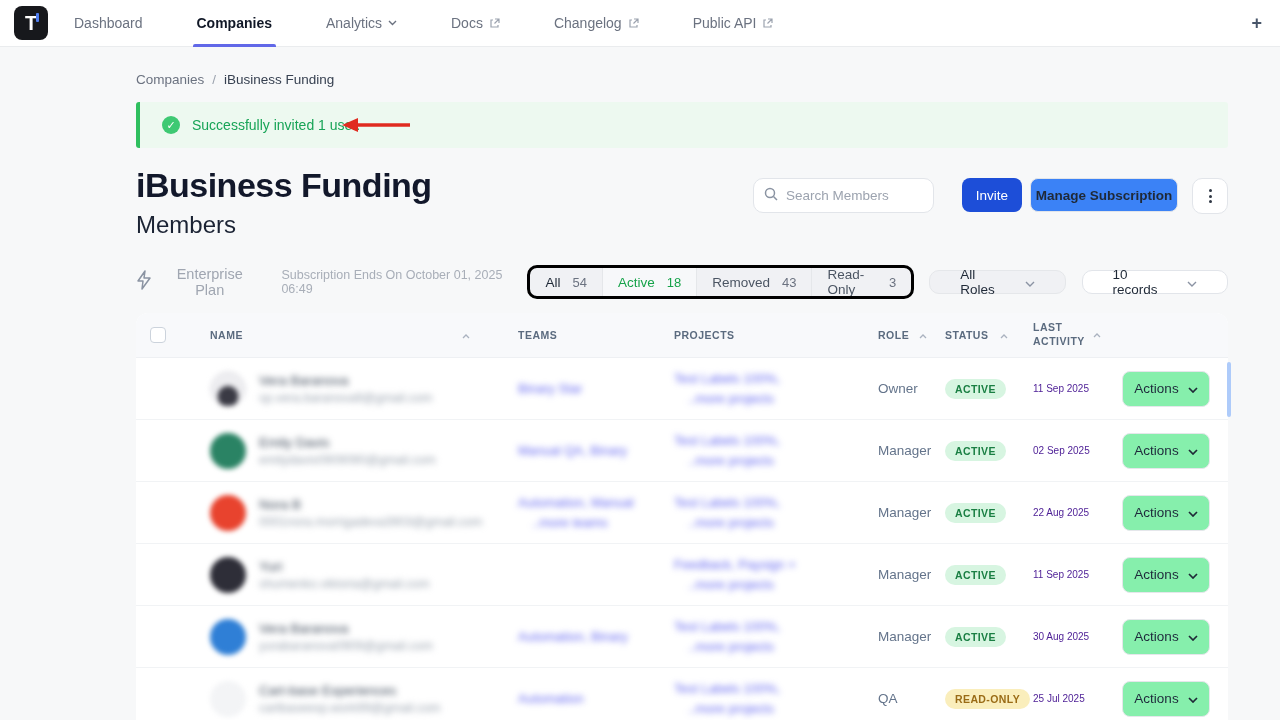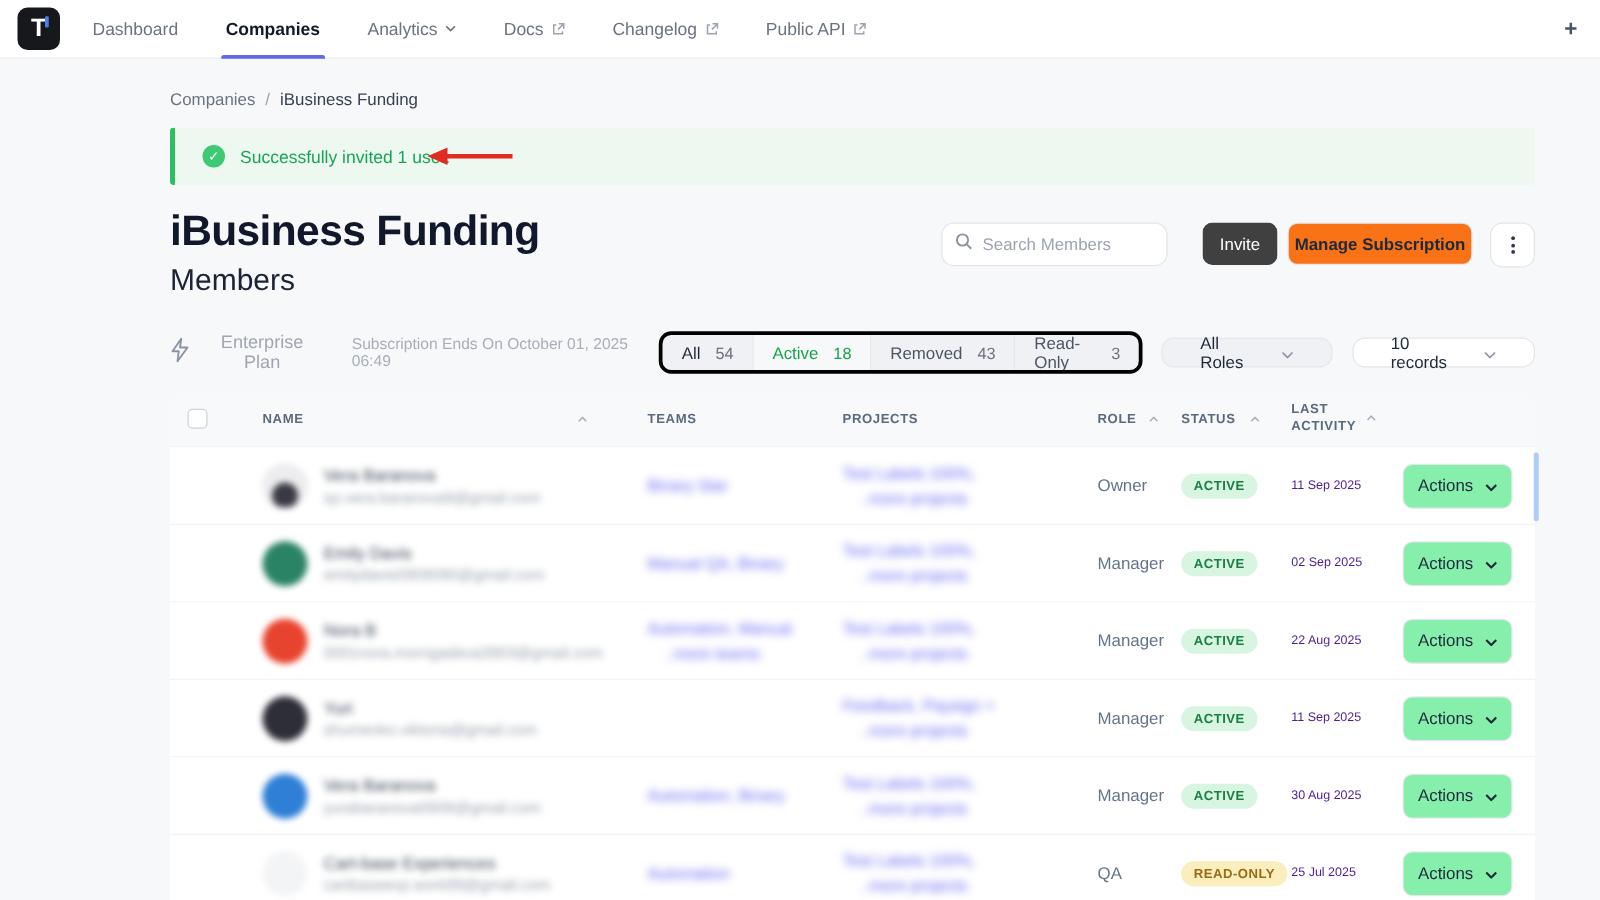--- a/index.html
+++ b/index.html
@@ -7,21 +7,21 @@
     font-family:"Liberation Sans","DejaVu Sans",sans-serif; color:#1f2937; }
 
   
   .topnav { height:47px; background:#fff; border-bottom:1px solid #eaecee;
     display:flex; align-items:center; padding:0 14px; position:relative; }
   .logo { width:34px; height:34px; background:#17181c; border-radius:8px;
     display:flex; align-items:center; justify-content:center; position:relative; cursor:pointer; }
   .logo .t { color:#fff; font-size:20px; font-weight:bold; line-height:1; }
   .logo .tick { position:absolute; top:7px; right:9px; width:3px; height:9px;
     background:#4f7df0; border-radius:1px; }
-  .nav-items { display:flex; gap:38px; margin-left:26px; height:47px; align-items:center;justify-content:space-between; }
+  .nav-items { display:flex; gap:54px; margin-left:26px; height:47px; align-items:center;justify-content:space-between; }
   .nav-item { font-size:14px; color:#6b7280; display:flex; align-items:center; gap:6px;
     height:47px; position:relative; cursor:pointer; }
   .nav-item.active { color:#111827; font-weight:bold; }
   .nav-item.active::after { content:""; position:absolute; left:-4px; right:-4px; bottom:0;
     height:3px; background:#6168e8; border-radius:2px 2px 0 0; }
   .nav-plus { margin-left:auto; color:#475569; font-size:18px; font-weight:bold; cursor:pointer;
     padding:0 4px; }
   .ext-ic, .chev-ic { display:inline-flex; }
 
   
@@ -43,22 +43,22 @@
   .page-title { font-size:34px; font-weight:600; color:#12182b; letter-spacing:-0.5px; }
   .page-subtitle { font-size:24px; font-weight:500; color:#1b2334; margin-top:6px; }
   .toolbar { display:flex; gap:8px; margin-top:12px; height:36px; }
   .search-box { width:181px; height:35px; background:#fff; border:1px solid #e2e5ea; border-radius:10px;
     display:flex; align-items:center; padding:0 10px; gap:8px; }
   .search-box input { border:none; outline:none; font-size:13.5px; width:130px; background:transparent;
     font-family:inherit; color:#374151; }
   .search-box input::placeholder { color:#9ca3af; }
   .btn { height:34px; border-radius:8px; font-size:13.5px; display:flex; align-items:center;
     justify-content:center; cursor:pointer; border:1px solid transparent; }
-  .btn-invite { background:#404040; color:#fff; width:60px; font-weight:500; margin-left:20px; }
-  .btn-manage { background:#f97316; border-color:#e2e5ea; color:#1f2937; font-weight:bold; width:148px; }
+  .btn-invite { background:#1d4ed8; color:#fff; width:60px; font-weight:500; margin-left:20px; }
+  .btn-manage { background:#3b82f6; border-color:#e2e5ea; color:#1f2937; font-weight:bold; width:148px; }
   .btn-kebab { background:#fff; border-color:#e2e5ea; width:36px; height:36px; border-radius:10px;
     margin-left:6px; flex-direction:column; gap:2.5px; }
   .btn-kebab i { width:3px; height:3px; border-radius:50%; background:#2f3744; }
 
   
   .plan-row { margin-top:26px; display:flex; align-items:center; }
   .plan-name { font-size:14.5px; color:#a0a6b1; margin-left:10px;text-align:center; }
   .plan-sub { font-size:12.5px; color:#a8aeb8; margin-left:24px; }
   .seg-control { margin-left:auto; height:34px; background:#f0f1f4; border:3px solid #000000;
     border-radius:10px; display:flex; align-items:stretch; overflow:hidden; }

